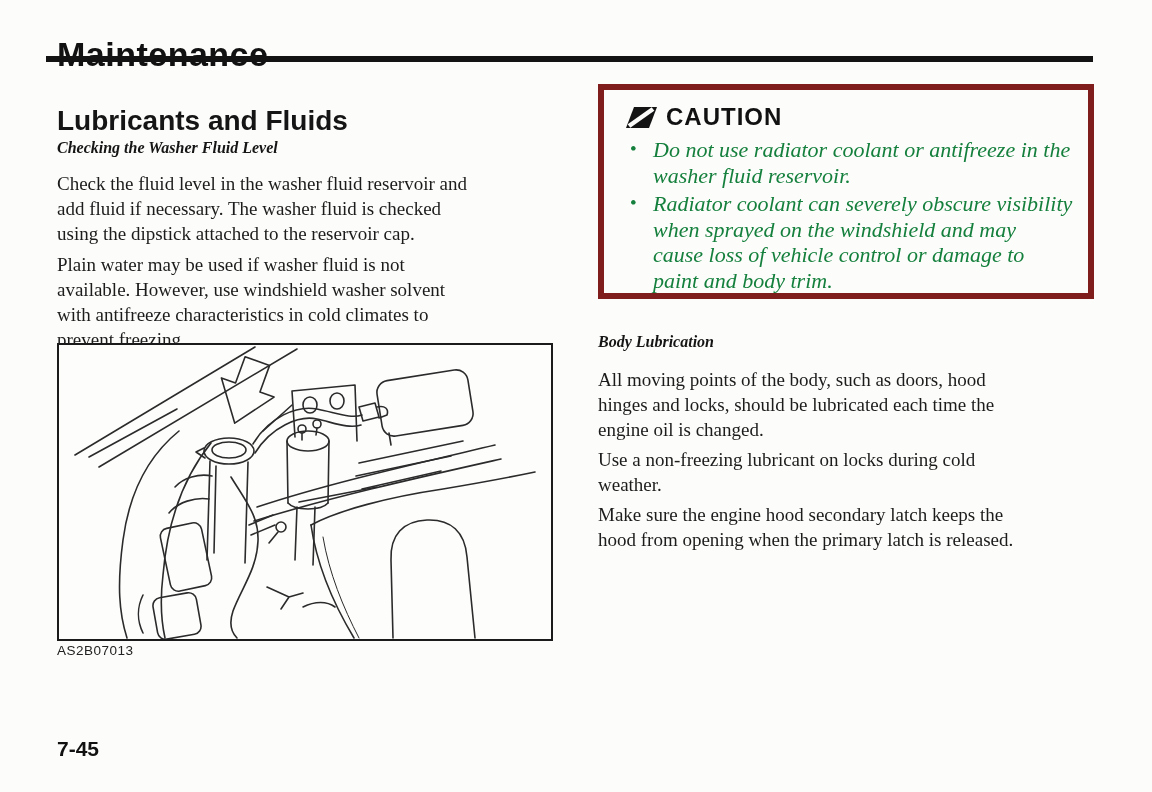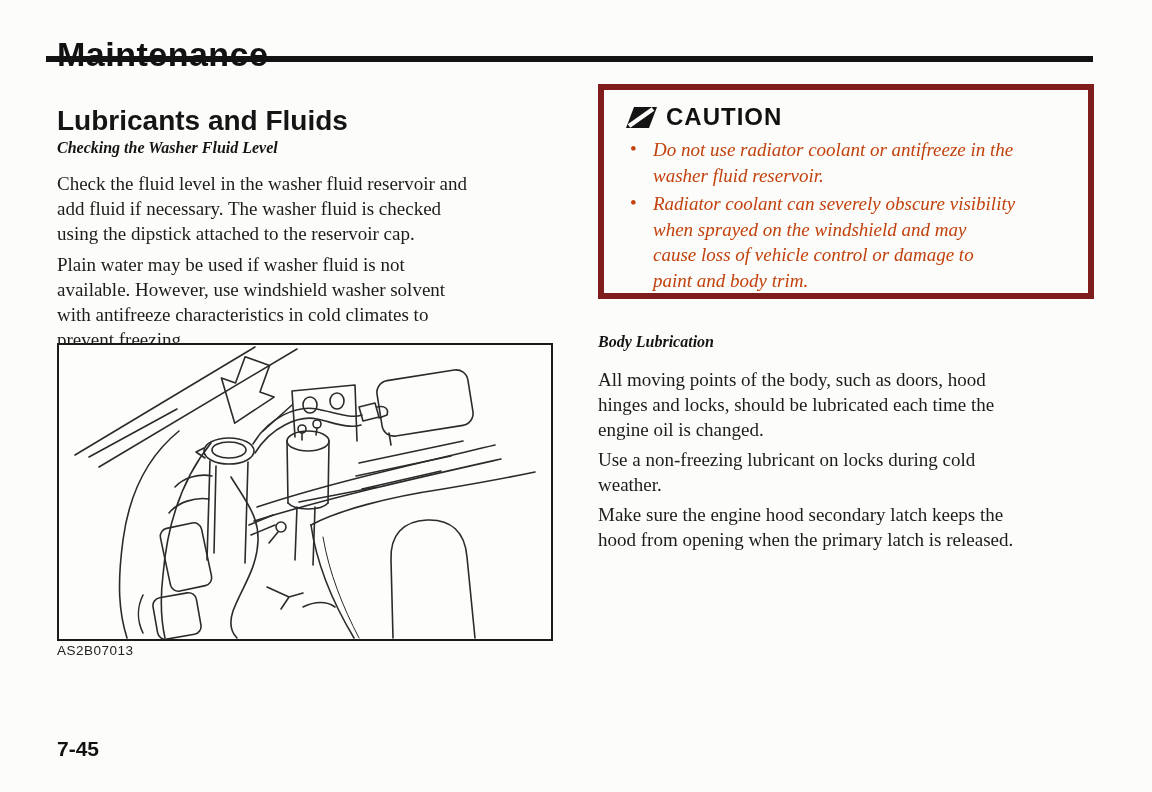--- a/index.html
+++ b/index.html
@@ -60,22 +60,22 @@
     display:flex; align-items:center; gap:9px;
     margin:13px 0 6px 22px;
   }
   .caution-title {
     font-family:"Liberation Sans", sans-serif; font-weight:bold;
     font-size:24px; letter-spacing:1px; color:#111;
   }
   .caution-list { list-style:none; margin:0; padding:0 10px 0 24px; }
   .caution-list li {
     position:relative; padding-left:25px; margin-bottom:3px;
-    font-style:italic; font-size:19px; line-height:25.5px;
-    white-space:pre-line; color:#c2410c;
+    font-style:italic; font-size:22px; line-height:25.5px;
+    white-space:pre-line; color:#15803d;
   }
   .caution-list li::before {
     content:"•"; position:absolute; left:2px; top:-1px;
     font-style:normal; font-size:19px;
   }
   
   .page-number {
     position:absolute; left:57px; top:737px;
     font-family:"Liberation Sans", sans-serif; font-weight:bold;
     font-size:21px; color:#111;

